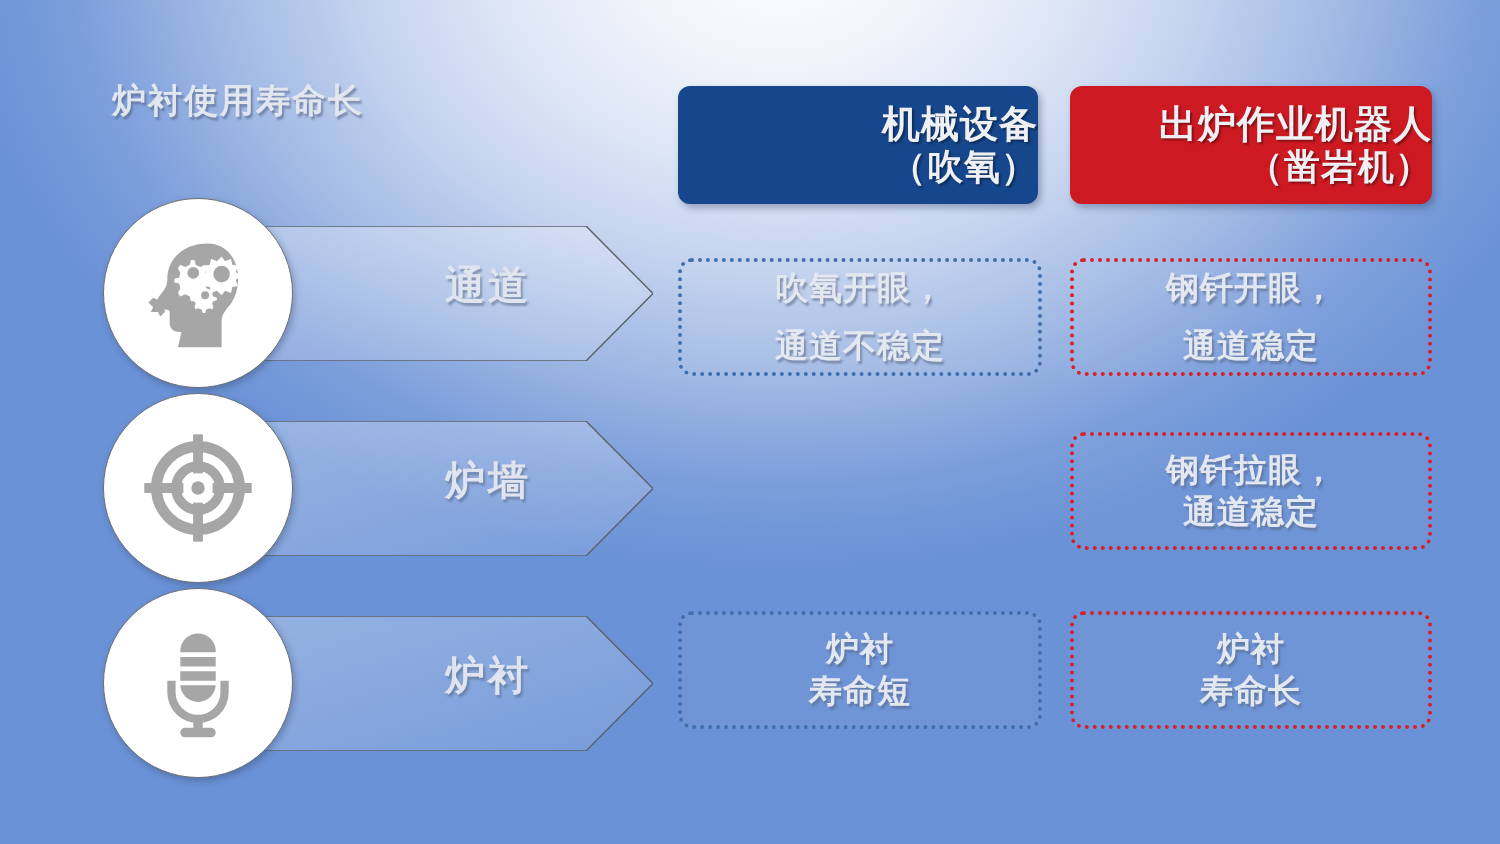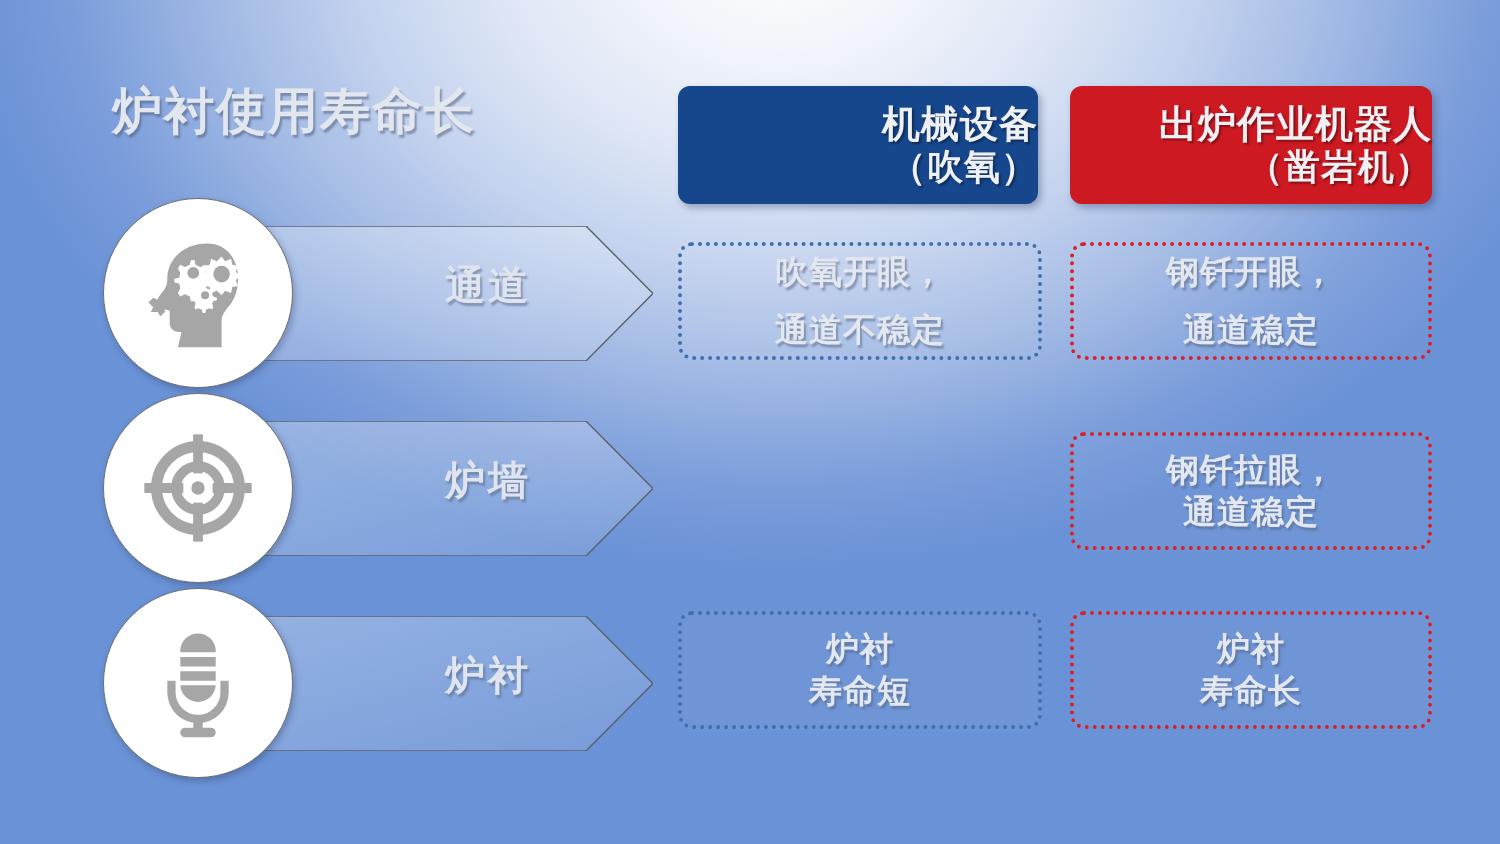--- a/index.html
+++ b/index.html
@@ -16,21 +16,21 @@
     background:
       radial-gradient(ellipse 820px 620px at 52% -6%, #ffffff 0%, #f2f5fb 16%, #dfe7f6 34%, #c3d2ee 52%, #9fb8e4 70%, #7c9edb 86%, #6a92d6 100%),
       linear-gradient(150deg, #5f8ad3 0%, #6e96d8 40%, #5a84cf 100%);
   }
 
   
   #title {
     position: absolute;
     left: 112px;
     top: 78px;
-    font-size: 50px;
+    font-size: 34px;
     font-weight: bold;
     letter-spacing: 2px;
     color: #e2e6ee;
     text-shadow: 2px 3px 2px rgba(80,95,125,0.55);
     white-space: nowrap;
   }
 
   
   .col-header {
     position: absolute;
@@ -123,21 +123,21 @@
     font-weight: bold;
     line-height: 1.28;
     letter-spacing: 1px;
     color: #e3e7ef;
     text-shadow: 2px 3px 2px rgba(85,100,130,0.55);
     box-sizing: border-box;
     background: rgba(255,255,255,0.035);
   }
   .cell.blue  { border: 4px dotted #3f6fad; left: 678px; width: 364px; }
   .cell.red   { border: 4px dotted #d6202a; left: 1070px; width: 362px; }
-  .cell.r0 { top: 242px; height: 118px; gap: 15px; }
+  .cell.r0 { top: 258px; height: 118px; gap: 15px; }
   .cell.r1 { top: 432px; height: 118px; }
   .cell.r2 { top: 611px; height: 118px; }
 </style>
 </head>
 <body>
 
 <div id="slide">
 
   <div id="title">炉衬使用寿命长</div>
 

